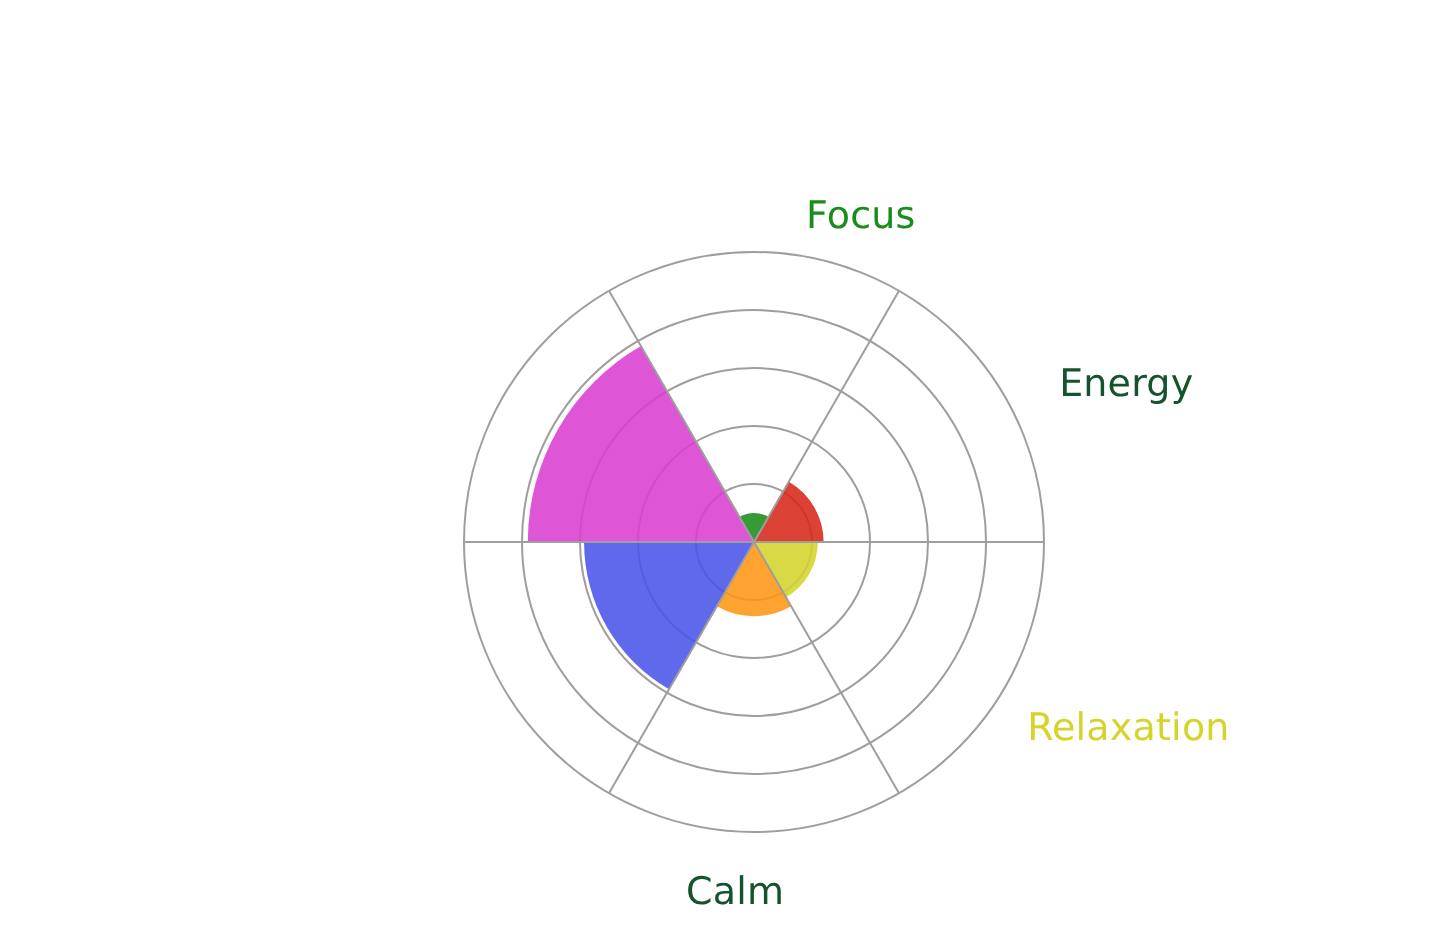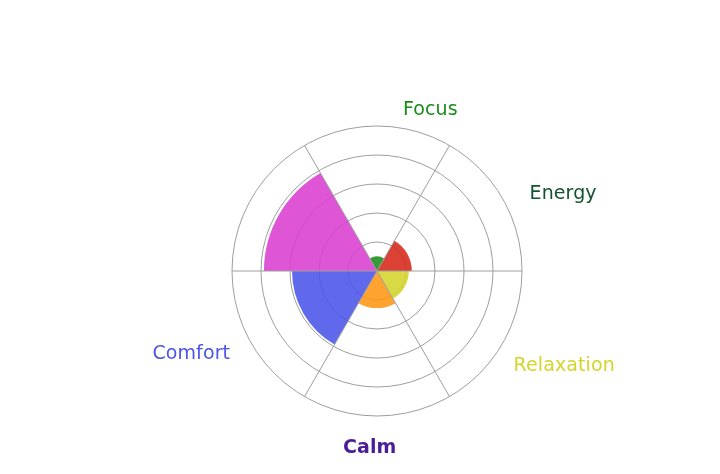--- a/index.html
+++ b/index.html
@@ -69,18 +69,17 @@
       </g>
 
   </svg>
 
   <div class="axis-label" id="label-focus" style="color: rgb(26, 140, 26); left: 403px; top: 63px;">Focus</div>
 
   <div class="axis-label" id="label-energy" style="color: #14532d; left: 529.564px; top: 147px;">Energy</div>
 
   <div class="axis-label" id="label-inspiration" style="color: rgb(212, 212, 43); left: 513.564px; top: 319px;">Relaxation</div>
 
-  <div class="axis-label" id="label-calm" style="color: #4c1d95; left: 343px; top: 401px; font-weight: bold;">Calm</div>
+  <div class="axis-label" id="label-calm" style="color: #14532d; left: 343px; top: 401px;">Calm</div>
 
-  <div class="axis-label" id="label-comfort" style="color: rgb(74, 84, 232); left: 152.436px; top: 307px;">Comfort</div>
 
 
 </div>
 
 </body></html>

